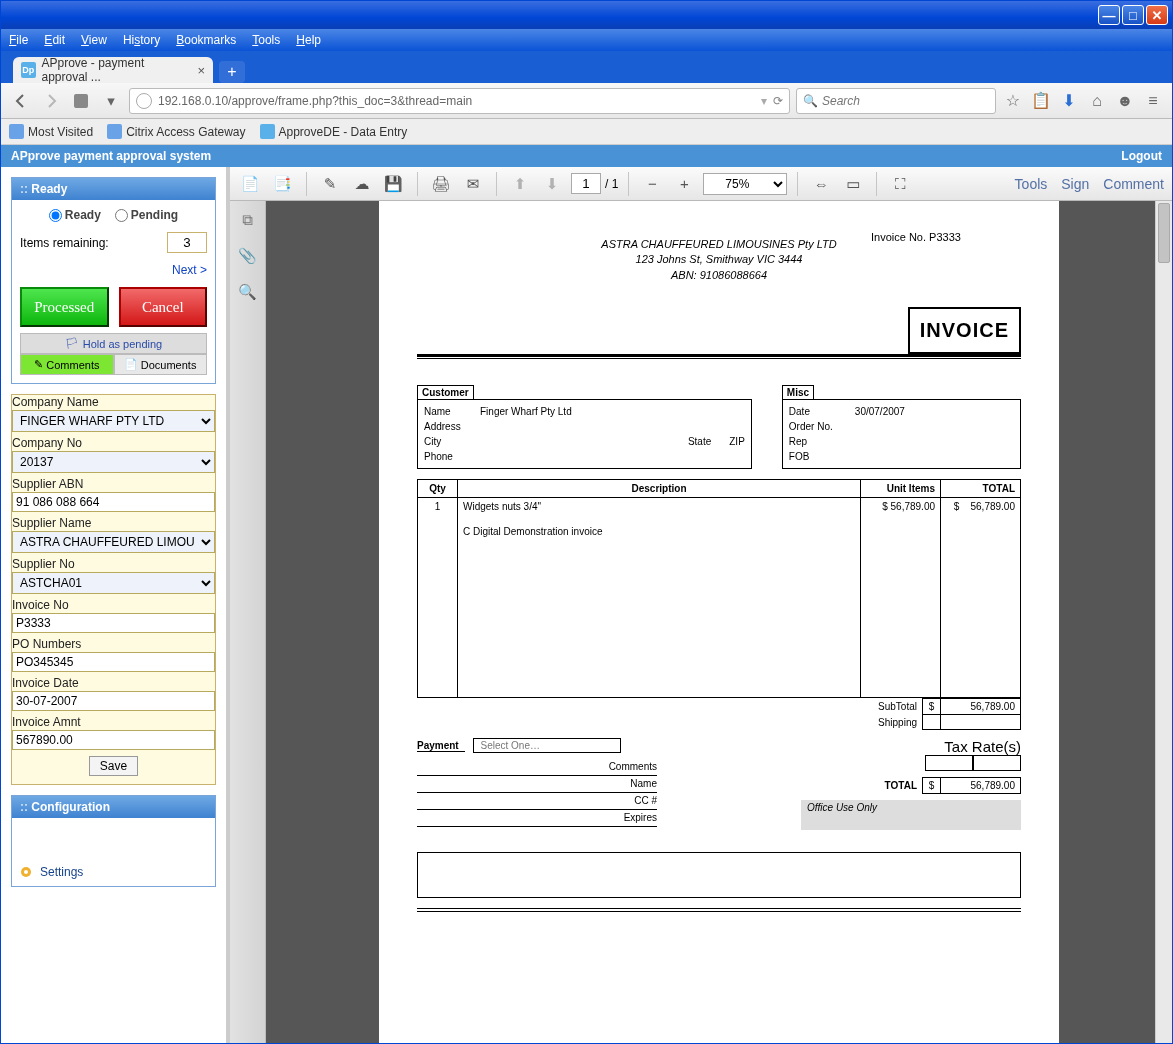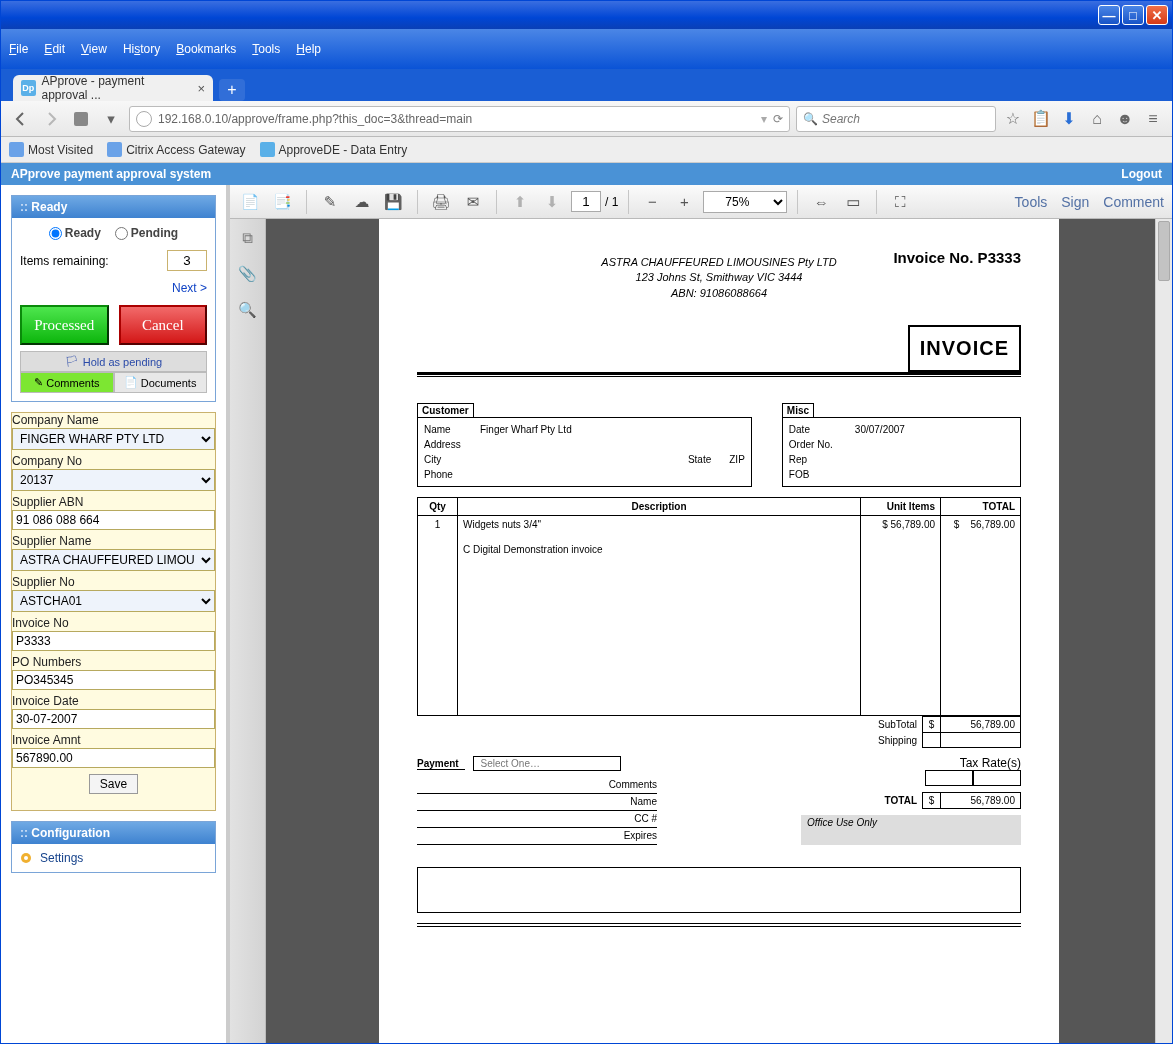--- a/index.html
+++ b/index.html
@@ -4,21 +4,21 @@
 <style>
 * { box-sizing: border-box; margin: 0; padding: 0; }
 body { font-family: "Segoe UI", Tahoma, Arial, sans-serif; font-size: 12px; background: #fff; overflow: hidden; }
 
 
 .window { width: 1173px; height: 1044px; display: flex; flex-direction: column; border: 1px solid #0046d5; }
 .titlebar { height: 28px; background: linear-gradient(180deg,#3a6ee0 0%,#0046d5 60%,#0a3fb5 100%); display:flex; align-items:center; justify-content:flex-end; padding:0 4px; gap:2px;}
 .titlebar .wbtn { width:22px; height:20px; border:1px solid #fff; border-radius:3px; display:flex; align-items:center; justify-content:center; color:#fff; font-weight:bold; font-size:13px; background:linear-gradient(#4b86e6,#1753c7);}
 .titlebar .wbtn.close { background: linear-gradient(#f07048,#d63a17); }
 
-.menubar { height:40px; background: linear-gradient(180deg,#4b86e6,#0a53d6); color:#fff; display:flex; align-items:center; padding:0 8px; gap:16px; font-size:12px;}
+.menubar { height:22px; background: linear-gradient(180deg,#4b86e6,#0a53d6); color:#fff; display:flex; align-items:center; padding:0 8px; gap:16px; font-size:12px;}
 .menubar span { cursor:default; }
 .menubar span u { text-decoration: underline; }
 
 
 .tabstrip { height:32px; background:#1a5ed4; display:flex; align-items:flex-end; padding:0 12px; }
 .tab { background:#f0f0f0; border-radius:6px 6px 0 0; height:26px; width:200px; display:flex; align-items:center; padding:0 8px; gap:6px; color:#333; position:relative;}
 .tab .favicon { width:16px;height:16px;background:#5ab0e8; border-radius:2px; display:flex;align-items:center;justify-content:center;color:#fff;font-size:9px;font-weight:bold;}
 .tab .close-x { margin-left:auto; color:#555; font-size:13px;}
 .newtab { width:26px;height:22px; margin-left:6px; display:flex;align-items:center;justify-content:center; color:#fff; font-size:16px; border-radius:4px; background:rgba(255,255,255,0.1);}
 
@@ -64,23 +64,23 @@
 .tabs2 { display:flex;}
 .tabs2 .t { flex:1; text-align:center; padding:3px 0; font-size:11px; border:1px solid #bbb; display:flex;align-items:center;justify-content:center;gap:3px;}
 .tabs2 .t.comments { background:#7de632;}
 .tabs2 .t.docs { background:#e8e8e8;}
 
 .form-panel { border:1px solid #c9b26e; background:#fffbe0; padding:0;}
 .fgroup { margin-bottom:4px;}
 .fgroup label { display:block; font-size:12px; color:#222; margin-bottom:1px;}
 .fgroup input, .fgroup select { width:100%; border:1px solid #b7a95e; background:#fff; padding:2px 3px; font-size:12px; font-family:inherit;}
 .fgroup select { background:#eef3fb;}
-.savebtn { display:block; margin:6px auto 16px; padding:2px 10px; border:1px solid #999; background:#f4f4f4; font-size:12px;}
-
-.config-body { padding:6px; display:flex; align-items:center; gap:6px; color:#15428b;}
+.savebtn { display:block; margin:6px auto 8px; padding:2px 10px; border:1px solid #999; background:#f4f4f4; font-size:12px;}
+
+.config-body { padding:6px; display:flex; align-items:center; gap:6px; color:#15428b;margin-top:40px;}
 .config-body .gear { width:16px;height:16px; display:inline-block;}
 
 
 .viewer { flex:1; display:flex; flex-direction:column; border-left:4px solid #ccc; min-width:0;}
 .pdftoolbar { height:34px; background: linear-gradient(#fbfbfb,#e6e6e6); border-bottom:1px solid #b9b9b9; display:flex; align-items:center; padding:0 8px; gap:6px;}
 .tbtn { width:26px; height:26px; display:flex; align-items:center; justify-content:center; border-radius:3px; color:#555; font-size:15px;}
 .tsep { width:1px; height:24px; background:#c6c6c6; margin:0 4px;}
 .pagectrl { display:flex; align-items:center; gap:4px;}
 .pagectrl input { width:30px; text-align:center; border:1px solid #aaa; padding:2px;}
 .zoomsel { border:1px solid #aaa; padding:2px 17px; background:#fff; width:84px; font-size:12px;}
@@ -91,21 +91,21 @@
 .pdfsidebar div { font-size:15px;}
 
 .pdfcanvas { flex:1; background:#565656; overflow:auto; position:relative; display:flex; justify-content:center; padding-top:0;}
 .scrollv { position:absolute; right:0; top:0; bottom:0; width:17px; background:#e9e9e9; border-left:1px solid #ccc;}
 .scrollv .thumb { position:absolute; left:2px; right:2px; top:2px; height:60px; background:#c3c3c3; border:1px solid #aaa; border-radius:2px;}
 
 .page { width:680px; background:#fff; padding:30px 38px 20px; margin-top:0; font-family: Arial, sans-serif; color:#000;}
 .inv-head { display:flex; justify-content:space-between; align-items:flex-start;}
 .inv-head .center { flex:1; text-align:center; font-size:11px; line-height:1.4; margin-top:6px;}
 .inv-head .center .coname { font-style:italic;}
-.inv-head .invno { font-size:15px; font-weight:bold; text-align:right; width:150px;}
+.inv-head .invno { font-size:11px; font-weight:normal; text-align:left; width:150px;}
 .inv-title-row { margin-top:24px;}
 .inv-title-box { border:2px solid #000; padding:10px 10px; font-size:20px; font-weight:bold; float:right; letter-spacing:1px;}
 .inv-rule { clear:both; border:0; border-top:3px solid #000; margin-top:4px;}
 .inv-rule.thin { border-top:1px solid #000; margin-top:1px;}
 
 .sect-row { display:flex; gap:30px; margin-top:26px; font-size:10px;}
 .sect { }
 .sect.customer { flex:1.4;}
 .sect.misc { flex:1;}
 .sect-box-title { border:1px solid #000; border-bottom:none; display:inline-block; padding:1px 4px; font-weight:bold; font-size:10px;}
@@ -129,21 +129,21 @@
 .totals .cur { width:18px; text-align:center;}
 .totals .amt { width:80px; text-align:right;}
 
 .payrow { display:flex; gap:30px; margin-top:8px; font-size:10px;}
 .paycol { flex:1.4;}
 .pay-title { font-weight:bold; border-bottom:1px solid #000; display:inline-block; padding-right:6px;}
 .pay-select { border:1px solid #000; display:inline-block; padding:1px 80px 1px 6px; margin-left:6px; color:#777;}
 .paykv { text-align:right; font-size:10px; line-height:1.6; margin-top:6px;}
 .paykv div { border-bottom:1px solid #000; width:240px;}
 .taxcol { flex:1; }
-.taxlabel { text-align:right; font-size:12px;}
+.taxlabel { text-align:right; font-size:15px;}
 .taxboxes { display:flex; justify-content:flex-end; gap:0;}
 .taxboxes div { border:1px solid #000; width:48px; height:16px;}
 
 .office { margin-top:6px; background:#ddd; height:30px; font-size:10px; padding:2px 6px; width:220px; margin-left:auto; font-style:italic;}
 .bottombox { border:1px solid #000; height:46px; margin-top:22px;}
 .bottomrules { margin-top:10px;}
 .bottomrules hr { border:0; border-top:1px solid #000; margin:2px 0;}
 
 svg { display:block; }
 </style>

